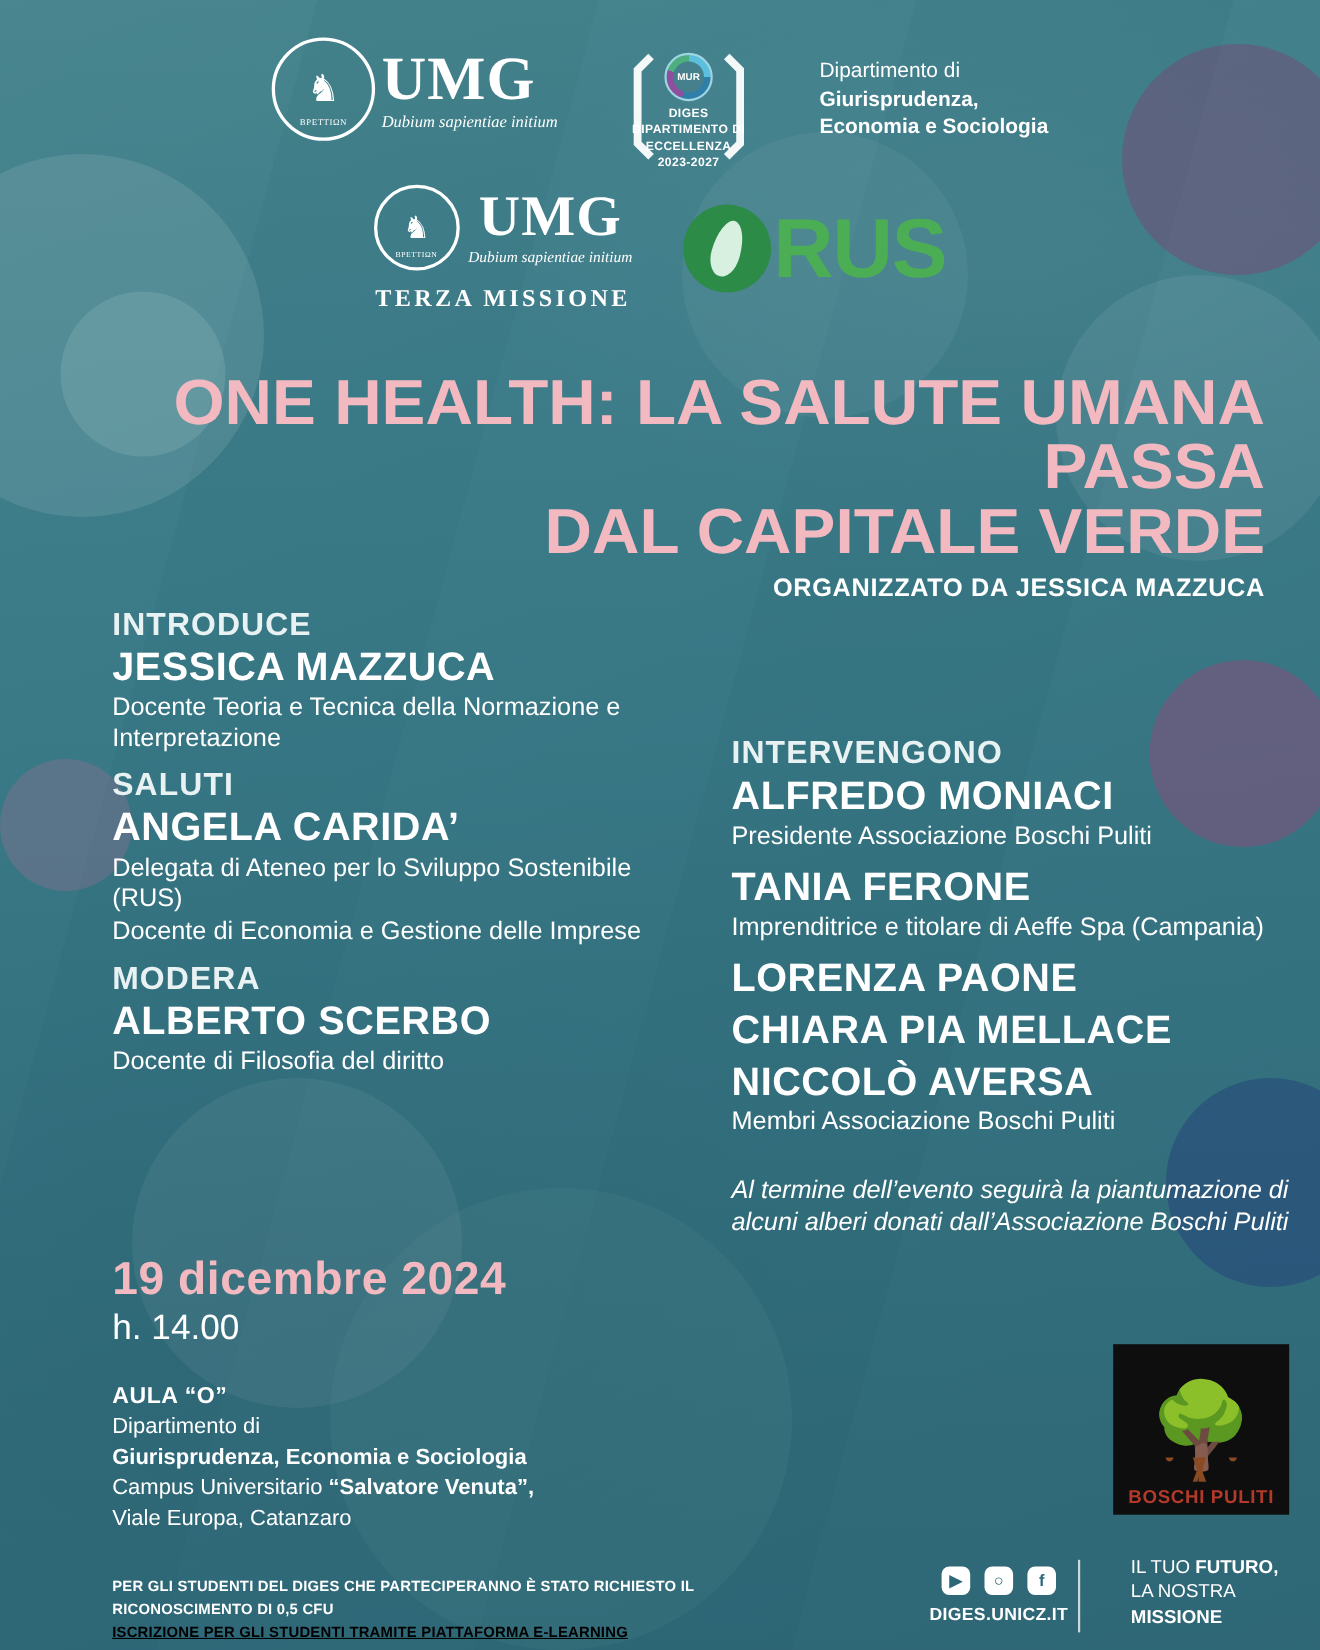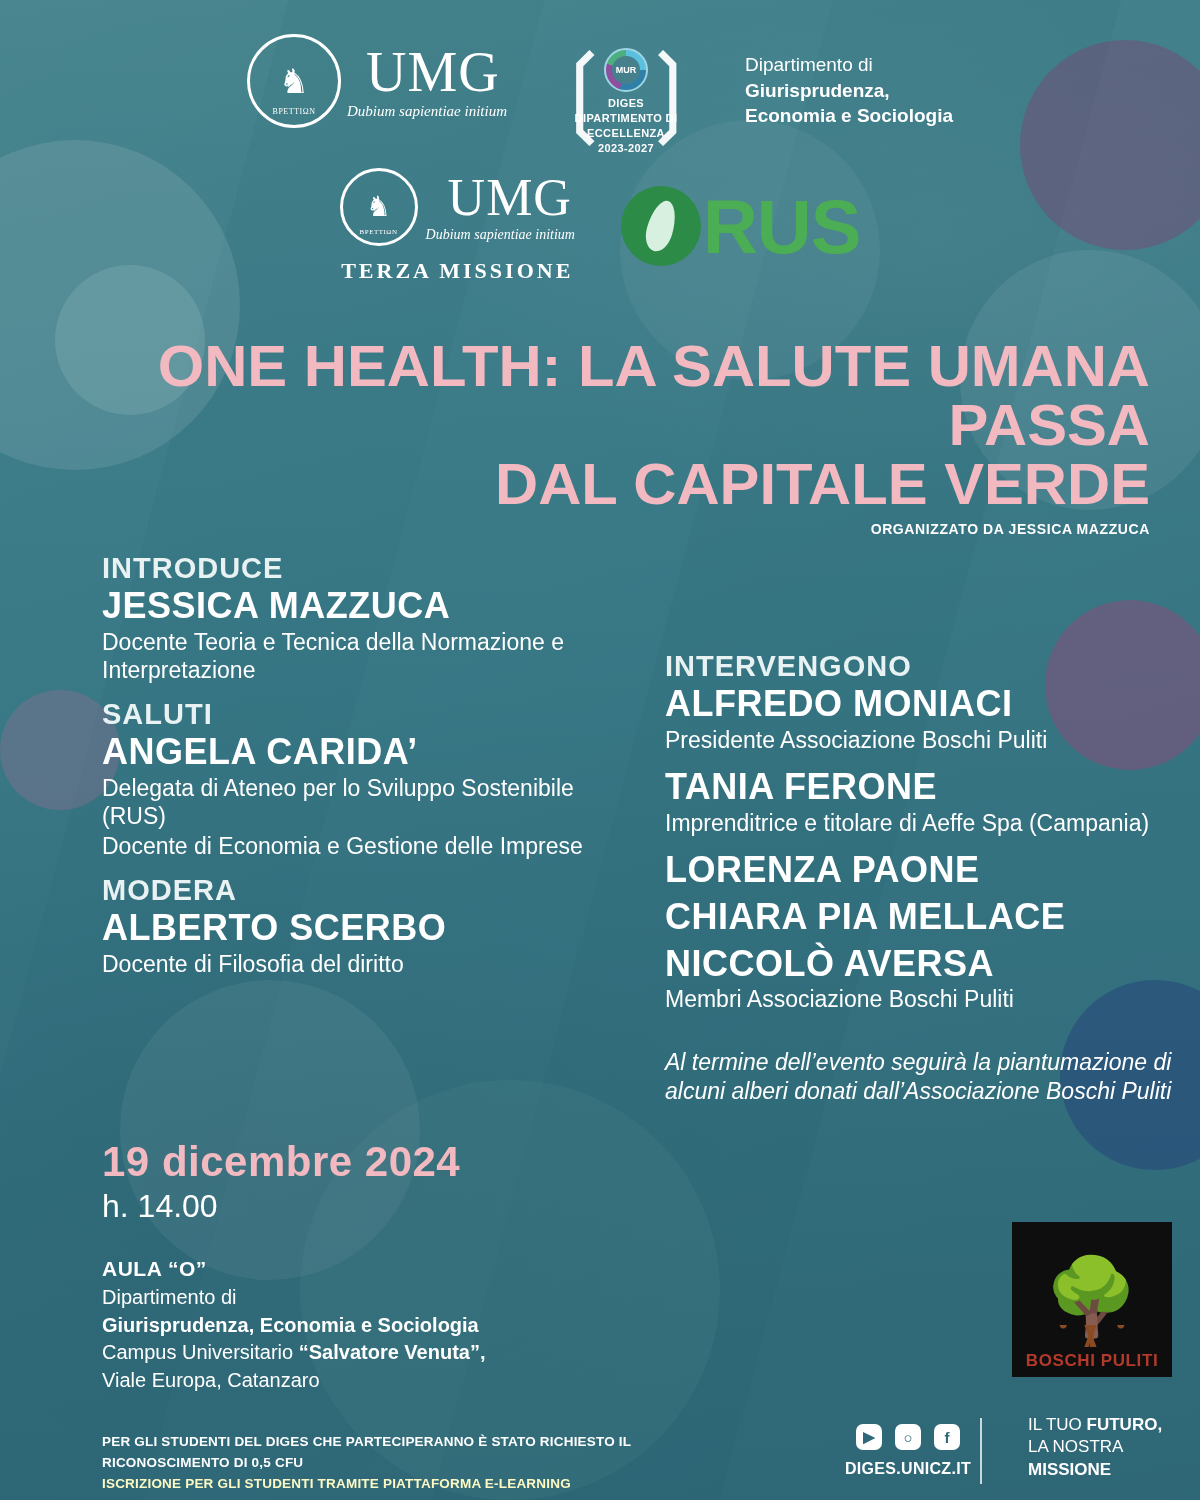--- a/index.html
+++ b/index.html
@@ -58,21 +58,21 @@
     border: 3px solid #fff; position: relative; flex: none;
     display: flex; align-items: center; justify-content: center;
   }
   .umg-seal .horse { font-size: 34px; line-height: 1; color: #fff; }
   .umg-seal .gr {
     position: absolute; bottom: 9px; left: 0; right: 0; text-align: center;
     font-size: 8px; letter-spacing: .5px; font-family: "Liberation Serif", serif;
   }
   .umg-text { line-height: 1; }
   .umg-text .umg {
-    font-family: "Liberation Serif", serif; font-size: 56px; font-weight: 400; letter-spacing: 1px; margin-left: 19px;
+    font-family: "Liberation Serif", serif; font-size: 56px; font-weight: 700; letter-spacing: 1px;
   }
   .umg-text .motto {
     font-family: "Liberation Serif", serif; font-style: italic; font-size: 15px; margin-top: 4px; 
   }
   .mur-badge { position: relative; width: 170px; height: 125px; color: #fff; }
   .mur-badge .wreath-l, .mur-badge .wreath-r {
     position: absolute; top: 8px; font-size: 96px; line-height: 1; opacity: .95;
   }
   .mur-badge .wreath-l { left: 2px; }
   .mur-badge .wreath-r { right: 2px; transform: scaleX(-1); }
@@ -125,27 +125,27 @@
 
   
   .title-wrap { position: absolute; top: 336px; left: 60px; width: 1090px; text-align: right; }
   .title {
     color: #f3b9c0; font-weight: 700; font-size: 58px; line-height: 1.02;
     letter-spacing: 0px; text-transform: uppercase;
     font-family: "Liberation Sans", sans-serif;
     transform: scaleX(1.03); transform-origin: right center;
   }
   .organizer {
-    color: #ffffff; font-weight: 700; font-size: 14px; letter-spacing: .6px;
+    color: #ffffff; font-weight: 700; font-size: 23px; letter-spacing: .6px;
     margin-top: 8px; text-transform: uppercase;
   }
 
   
   .col-left { position: absolute; left: 102px; top: 552px; width: 510px; color: #ffffff; }
-  .col-right { position: absolute; left: 665px; top: 650px; width: 520px; color: #ffffff; }
+  .col-right { position: absolute; left: 665px; top: 669px; width: 520px; color: #ffffff; }
 
   .role {
     font-size: 29px; font-weight: 700; letter-spacing: 1px; color: #e8f2f3;
     text-transform: uppercase; margin-bottom: 2px;
   }
   .person {
     font-size: 36px; font-weight: 700; letter-spacing: .5px; line-height: 1.08;
     text-transform: uppercase; margin-bottom: 2px;
   }
   .desc {
@@ -166,21 +166,21 @@
   .venue { margin-top: 30px; font-size: 20px; line-height: 1.38; }
   .venue .aula { font-weight: 700; font-size: 21px; letter-spacing: .5px; }
   .venue .b { font-weight: 700; }
 
   
   .footer-note {
     position: absolute; left: 102px; top: 1432px; width: 560px;
     color: #ffffff; font-size: 13.5px; font-weight: 700; line-height: 1.55;
     letter-spacing: .2px; text-transform: uppercase;
   }
-  .footer-note .hl { color: #fef9c3; }
+  .footer-note .hl { color: #000000; text-decoration: underline; }
 
   .social {
     position: absolute; left: 845px; top: 1424px; text-align: center; color: #fff;
   }
   .social .icons { display: flex; gap: 13px; justify-content: center; }
   .soc {
     width: 26px; height: 26px; border-radius: 7px; background: #ffffff; color: #2c6878;
     display: flex; align-items: center; justify-content: center; font-size: 15px; font-weight: 700;
   }
   .social .site { margin-top: 10px; font-size: 16px; font-weight: 700; letter-spacing: .3px; }

